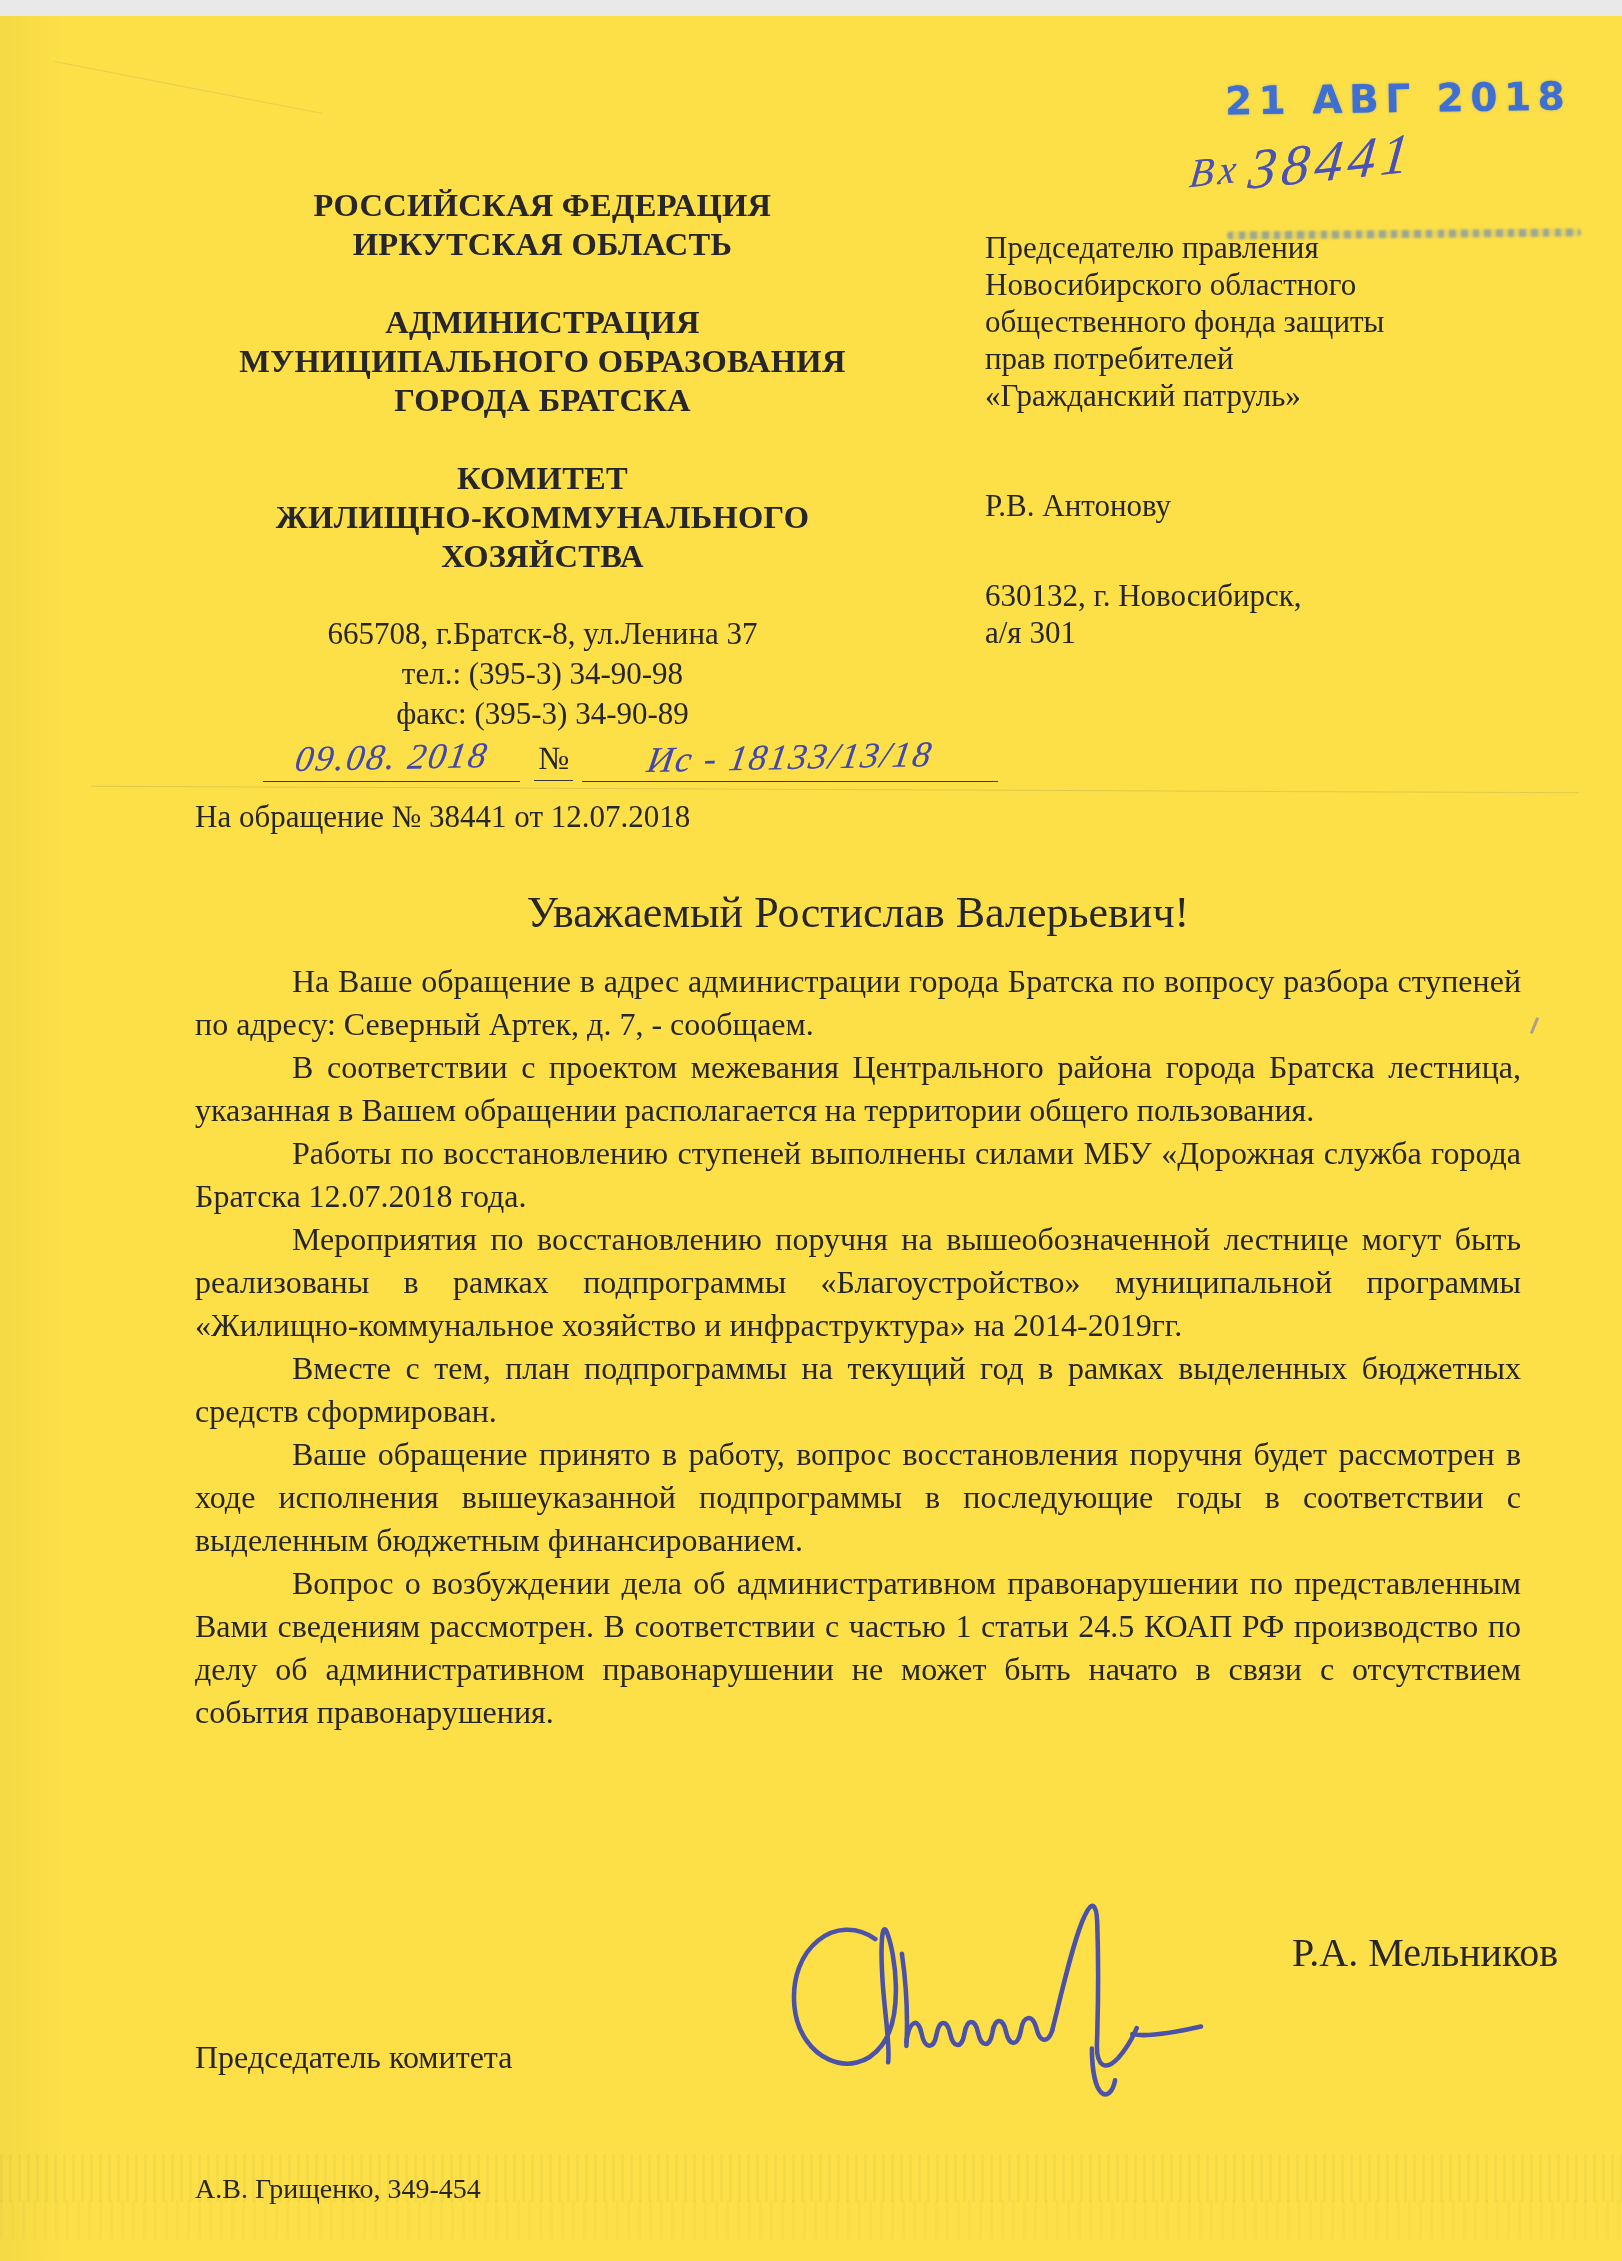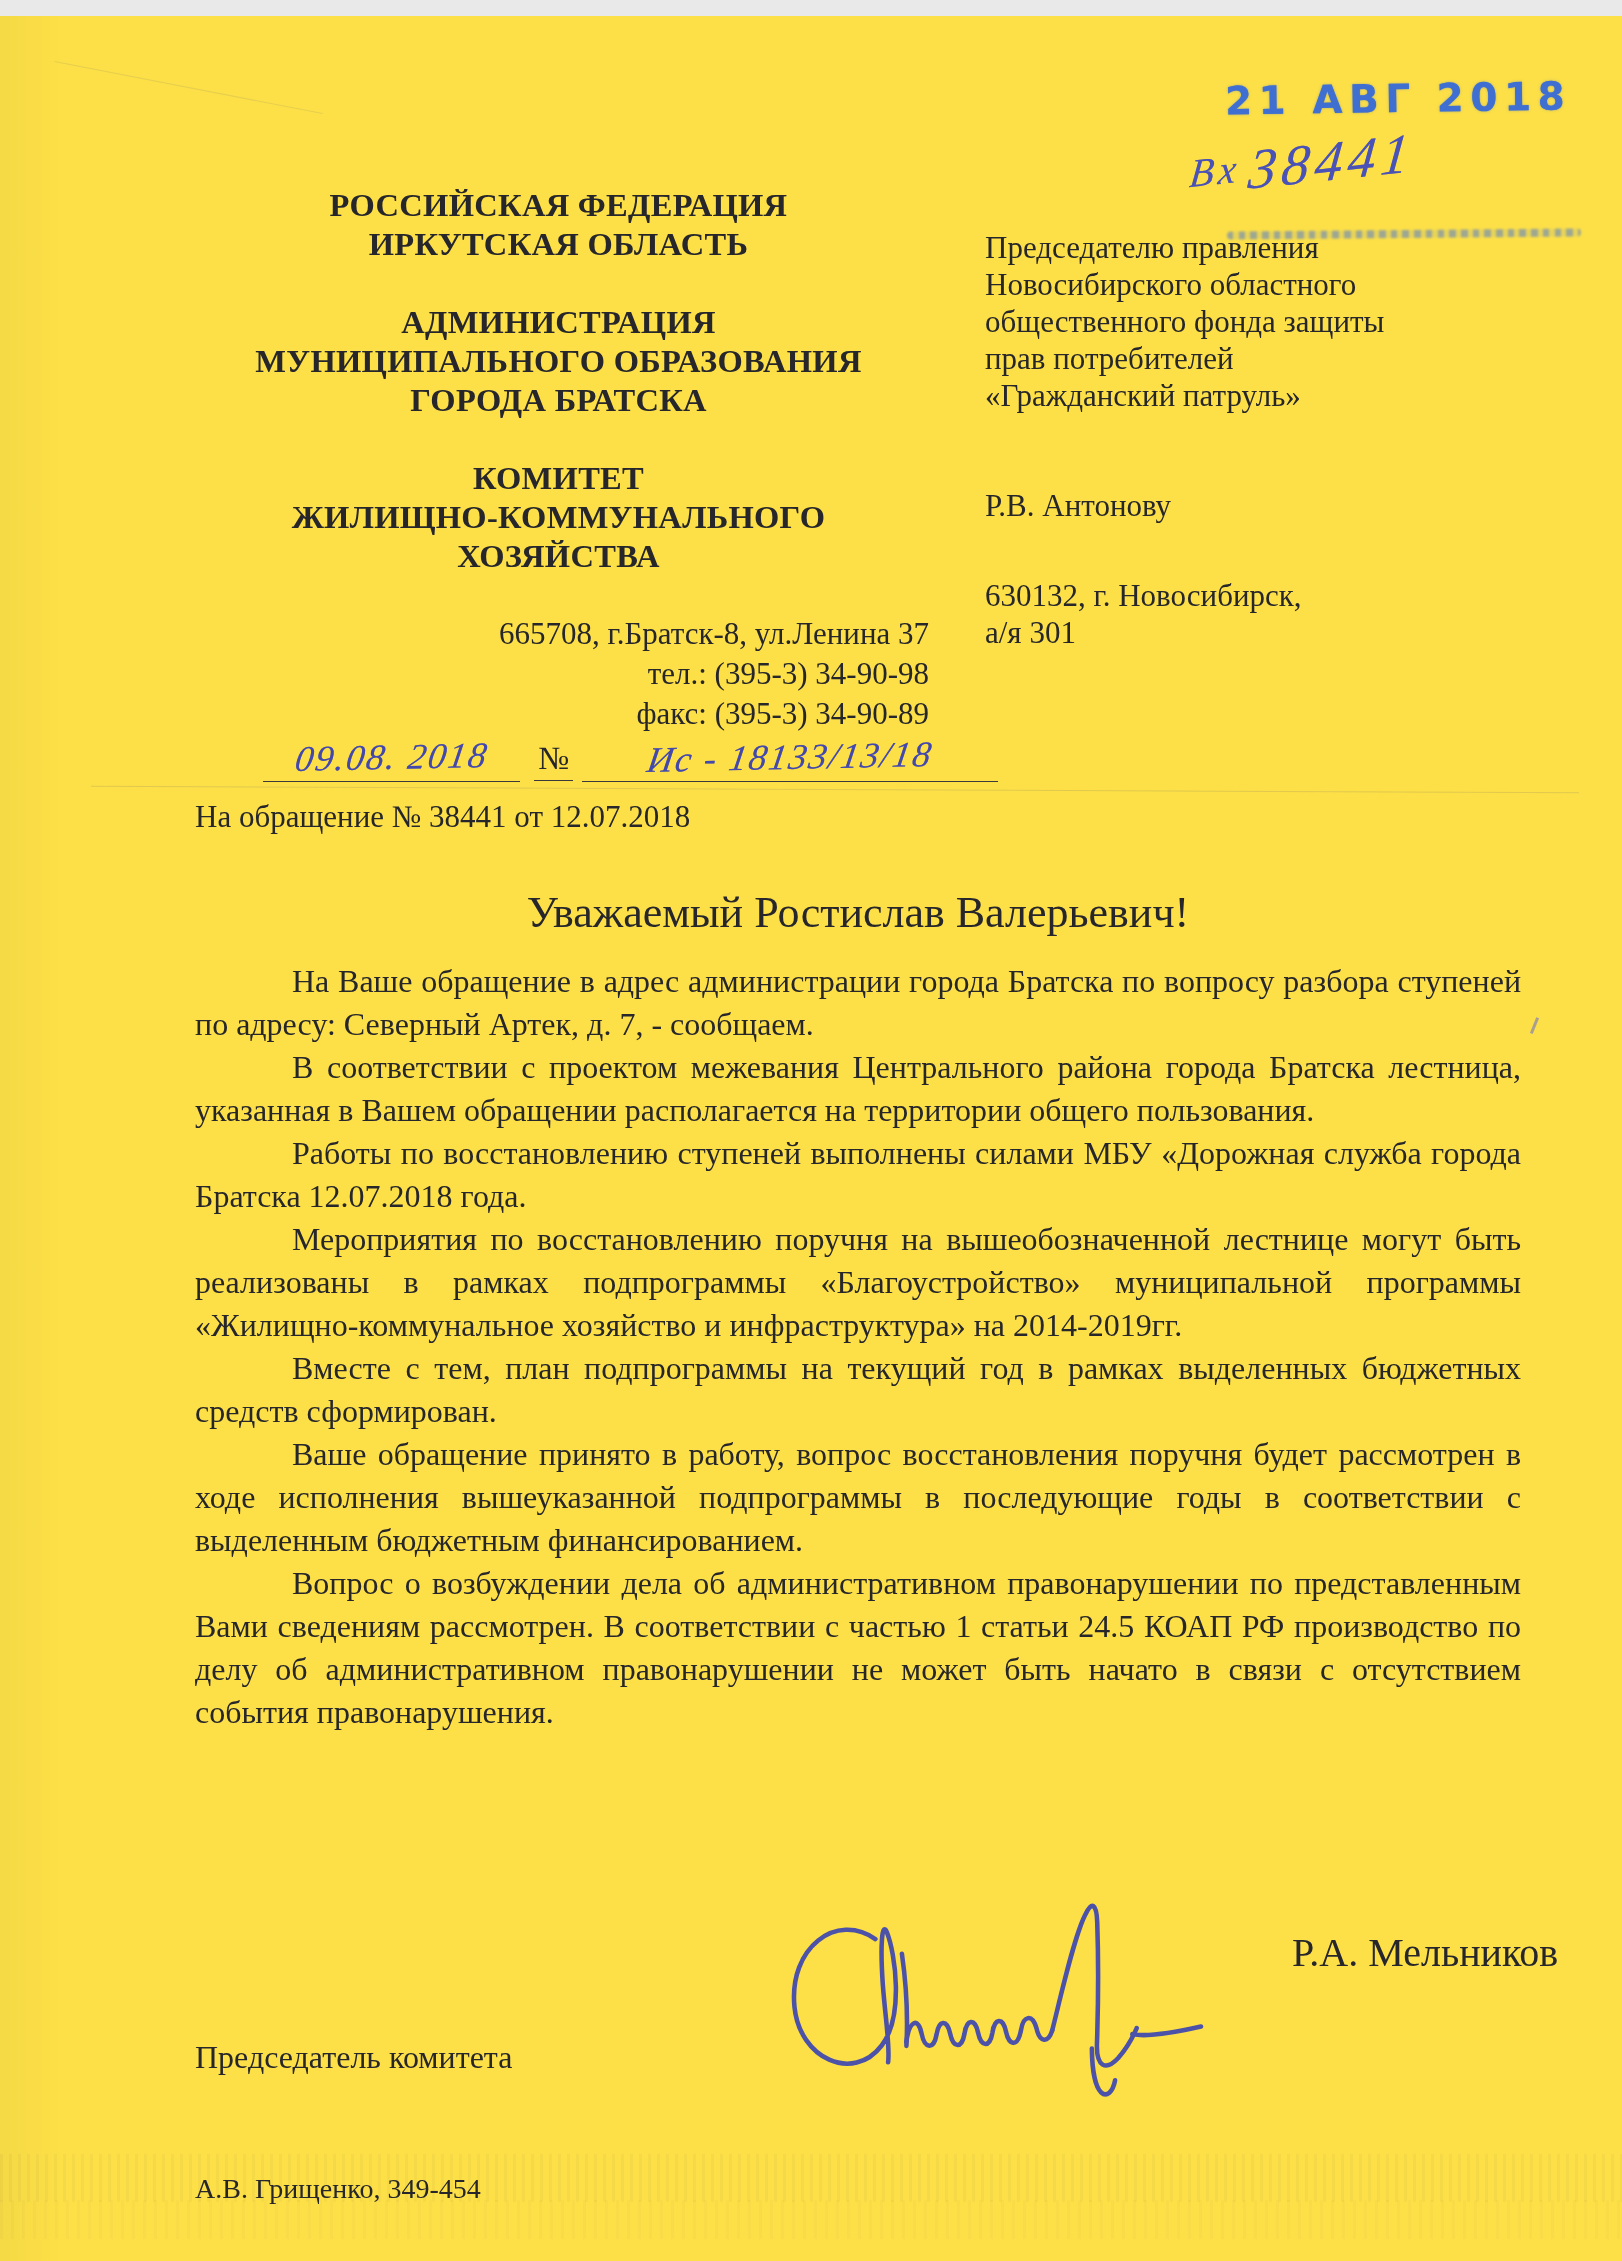--- a/index.html
+++ b/index.html
@@ -53,24 +53,24 @@
   .incoming-number{
     position:absolute;left:1189px;top:116px;
     color:#4a52b5;transform:rotate(-6deg) skewX(-12deg);
     font-style:italic;letter-spacing:5.2px;white-space:nowrap;
     text-shadow:0 0 0.6px rgba(74,82,181,.5);
   }
   .incoming-number .inc-prefix{font-size:40px;vertical-align:7.8px;}
   .incoming-number .inc-num{font-size:56px;}
 
   
-  .letterhead{position:absolute;left:188px;top:170px;width:741px;text-align:center;}
+  .letterhead{position:absolute;left:172px;top:170px;width:741px;text-align:center;}
   .org-line{font-weight:bold;font-size:32.5px;line-height:39px;letter-spacing:0.3px;}
   .gap-before{margin-top:39px;}
-  .lh-address{margin-top:38px;text-align:right;}
+  .lh-address{margin-top:38px;}
   .addr-line{font-size:31px;line-height:40px;}
 
   
   .ref-line{position:absolute;left:263px;top:720px;white-space:nowrap;}
   .u{display:inline-block;border-bottom:1.9px solid #3a3a3c;text-align:center;padding-bottom:2.6px;}
   .u-date{width:257px;}
   .u-num{width:416px;}
   .hand{
     font-style:italic;color:#4348ad;letter-spacing:1.9px;
     display:inline-block;transform:skewX(-10deg) rotate(-1.2deg);

